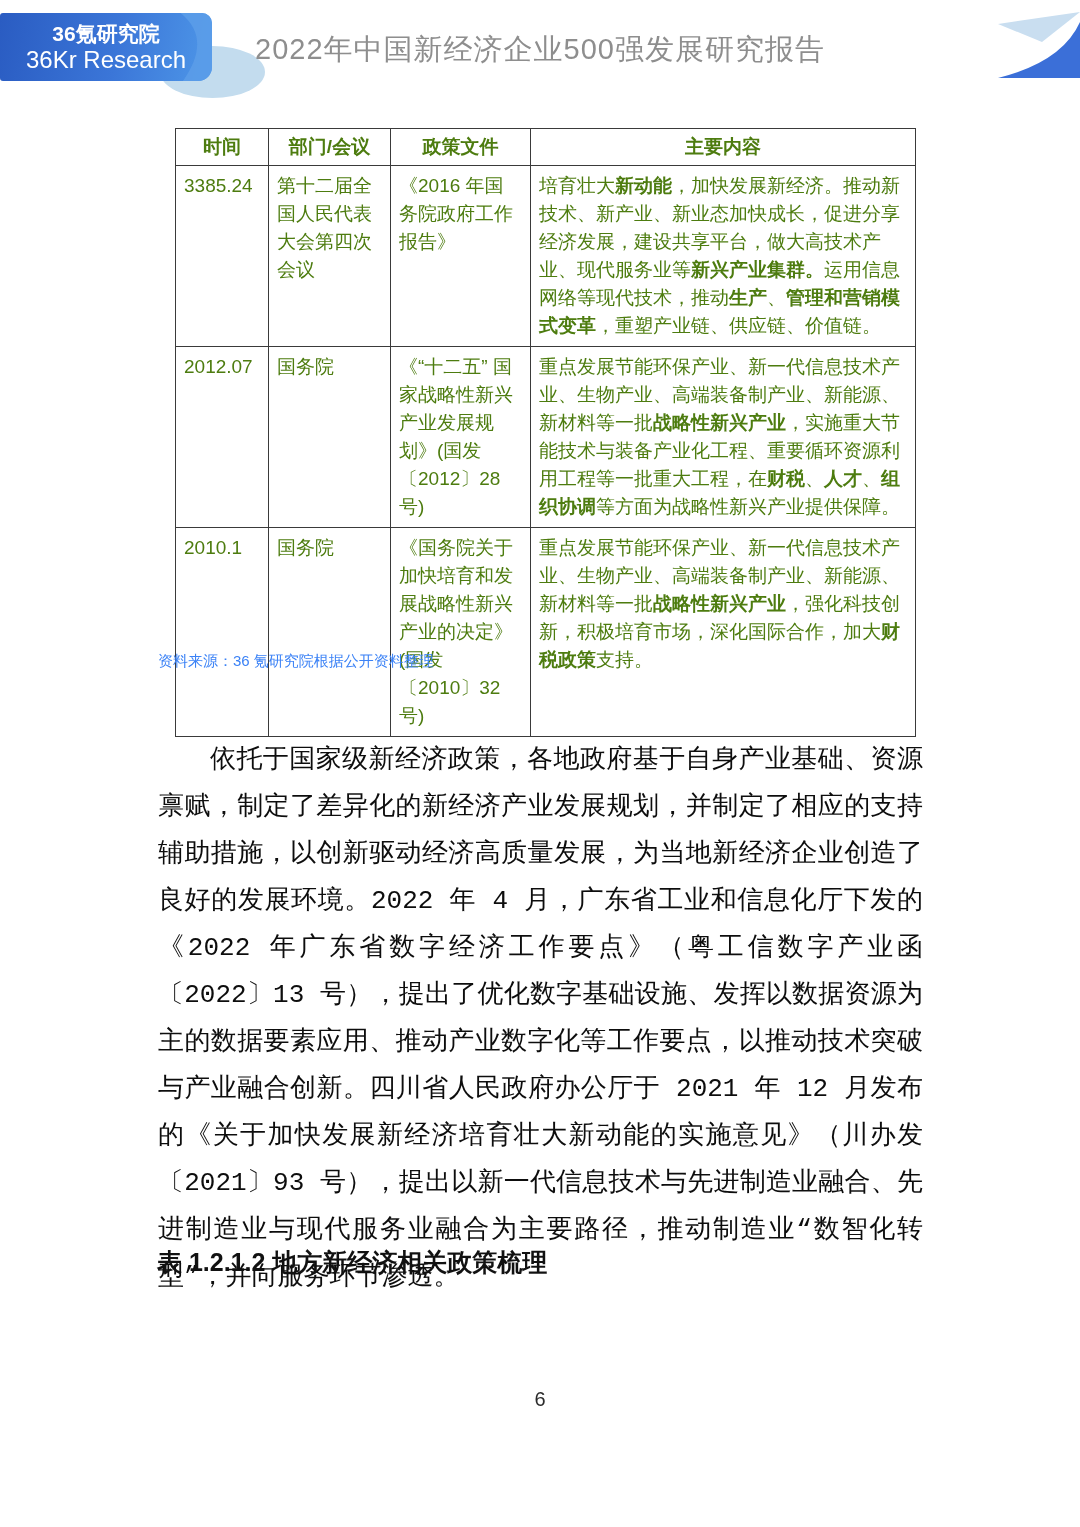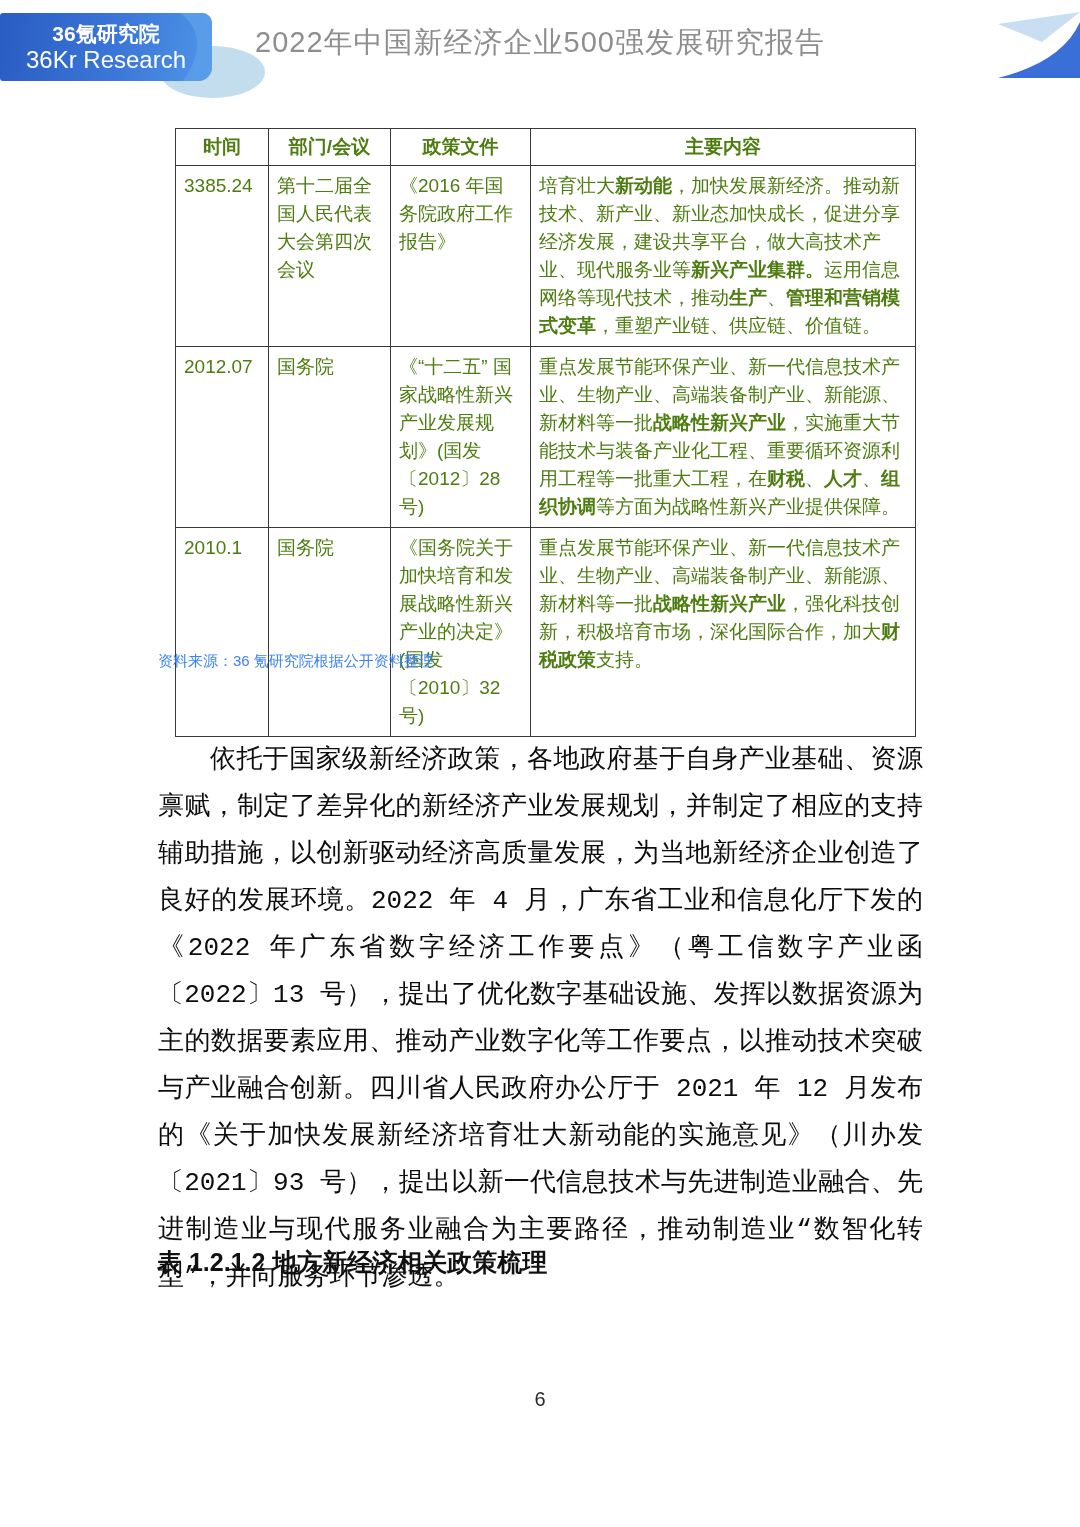--- a/index.html
+++ b/index.html
@@ -17,21 +17,21 @@
     position:absolute;left:0;top:13px;width:212px;height:68px;
     background:linear-gradient(100deg,#2a5cc2 0%,#3b76d8 55%,#4e97e8 100%);
     border-radius:3px 10px 14px 3px;overflow:hidden;
     display:flex;flex-direction:column;justify-content:center;align-items:center;
   }
   .logo-badge svg{position:absolute;right:0;top:0;height:68px;width:80px;}
   .logo-line{position:relative;color:#ffffff;text-align:left;line-height:26px;z-index:2;}
   .logo-line1{font-size:21px;font-weight:600;}
   .logo-line2{font-size:24px;font-weight:400;}
   .page-title{
-    position:absolute;left:0;top:23px;width:1080px;text-align:center;
+    position:absolute;left:0;top:30px;width:1080px;text-align:center;
     font-size:29px;color:#8e8e8e;letter-spacing:1px;
   }
   .corner-deco{position:absolute;right:0;top:10px;width:96px;height:72px;}
   
   table.policy{
     position:absolute;left:175px;top:128px;width:740px;
     border-collapse:collapse;table-layout:fixed;
     font-family:"Liberation Sans",sans-serif;font-size:19px;color:#4d7c0f;
   }
   table.policy th,table.policy td{

